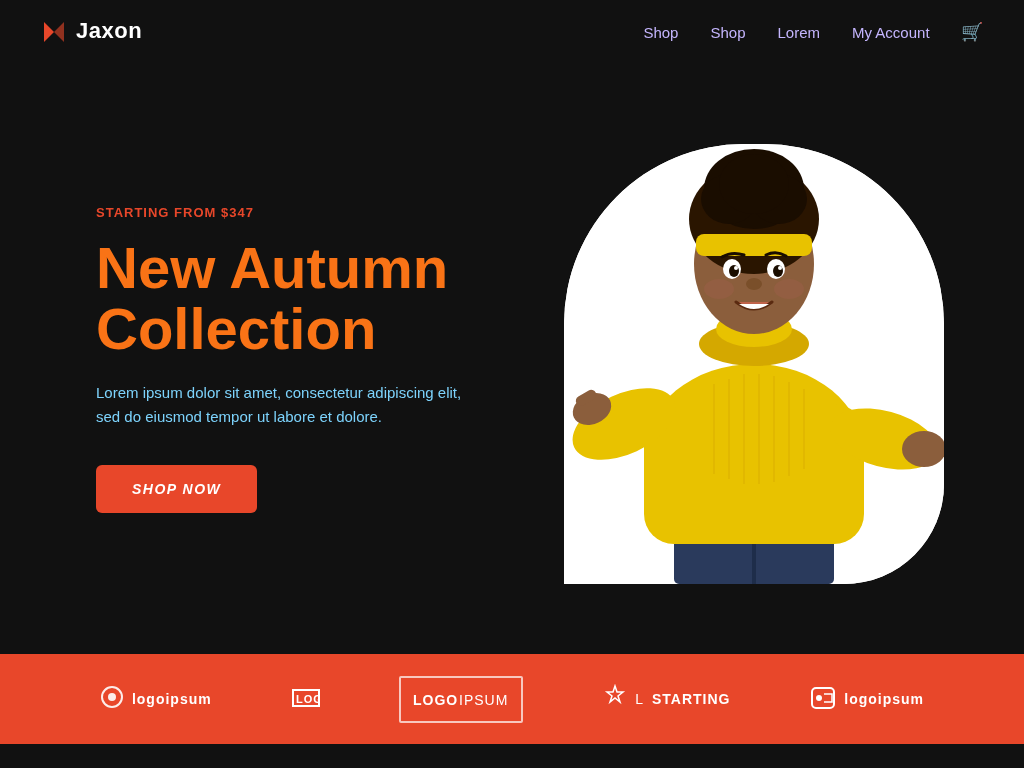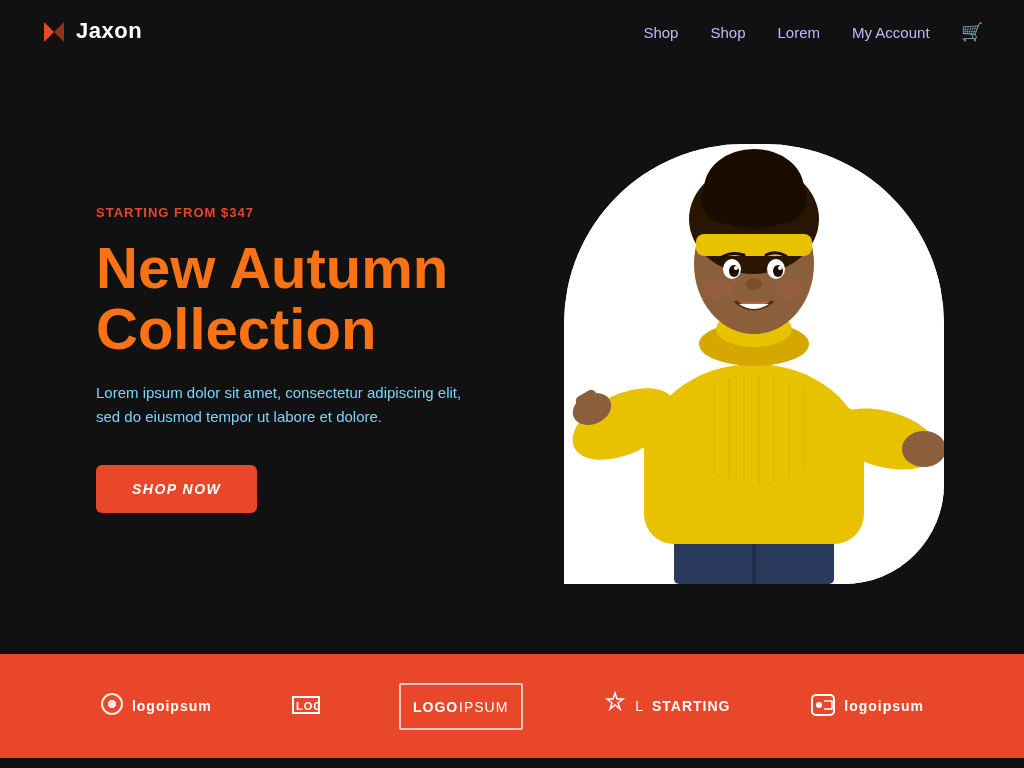--- a/index.html
+++ b/index.html
@@ -117,21 +117,21 @@
 
     
     .model-svg {
       width: 100%;
       height: 100%;
     }
 
     
     .brand-bar {
       background: #e8472a;
-      height: 104px;
+      height: 90px;
       display: flex;
       align-items: center;
       justify-content: space-around;
       padding: 0 60px;
     }
     .brand-item {
       display: flex;
       align-items: center;
       gap: 8px;
       color: #fff;

